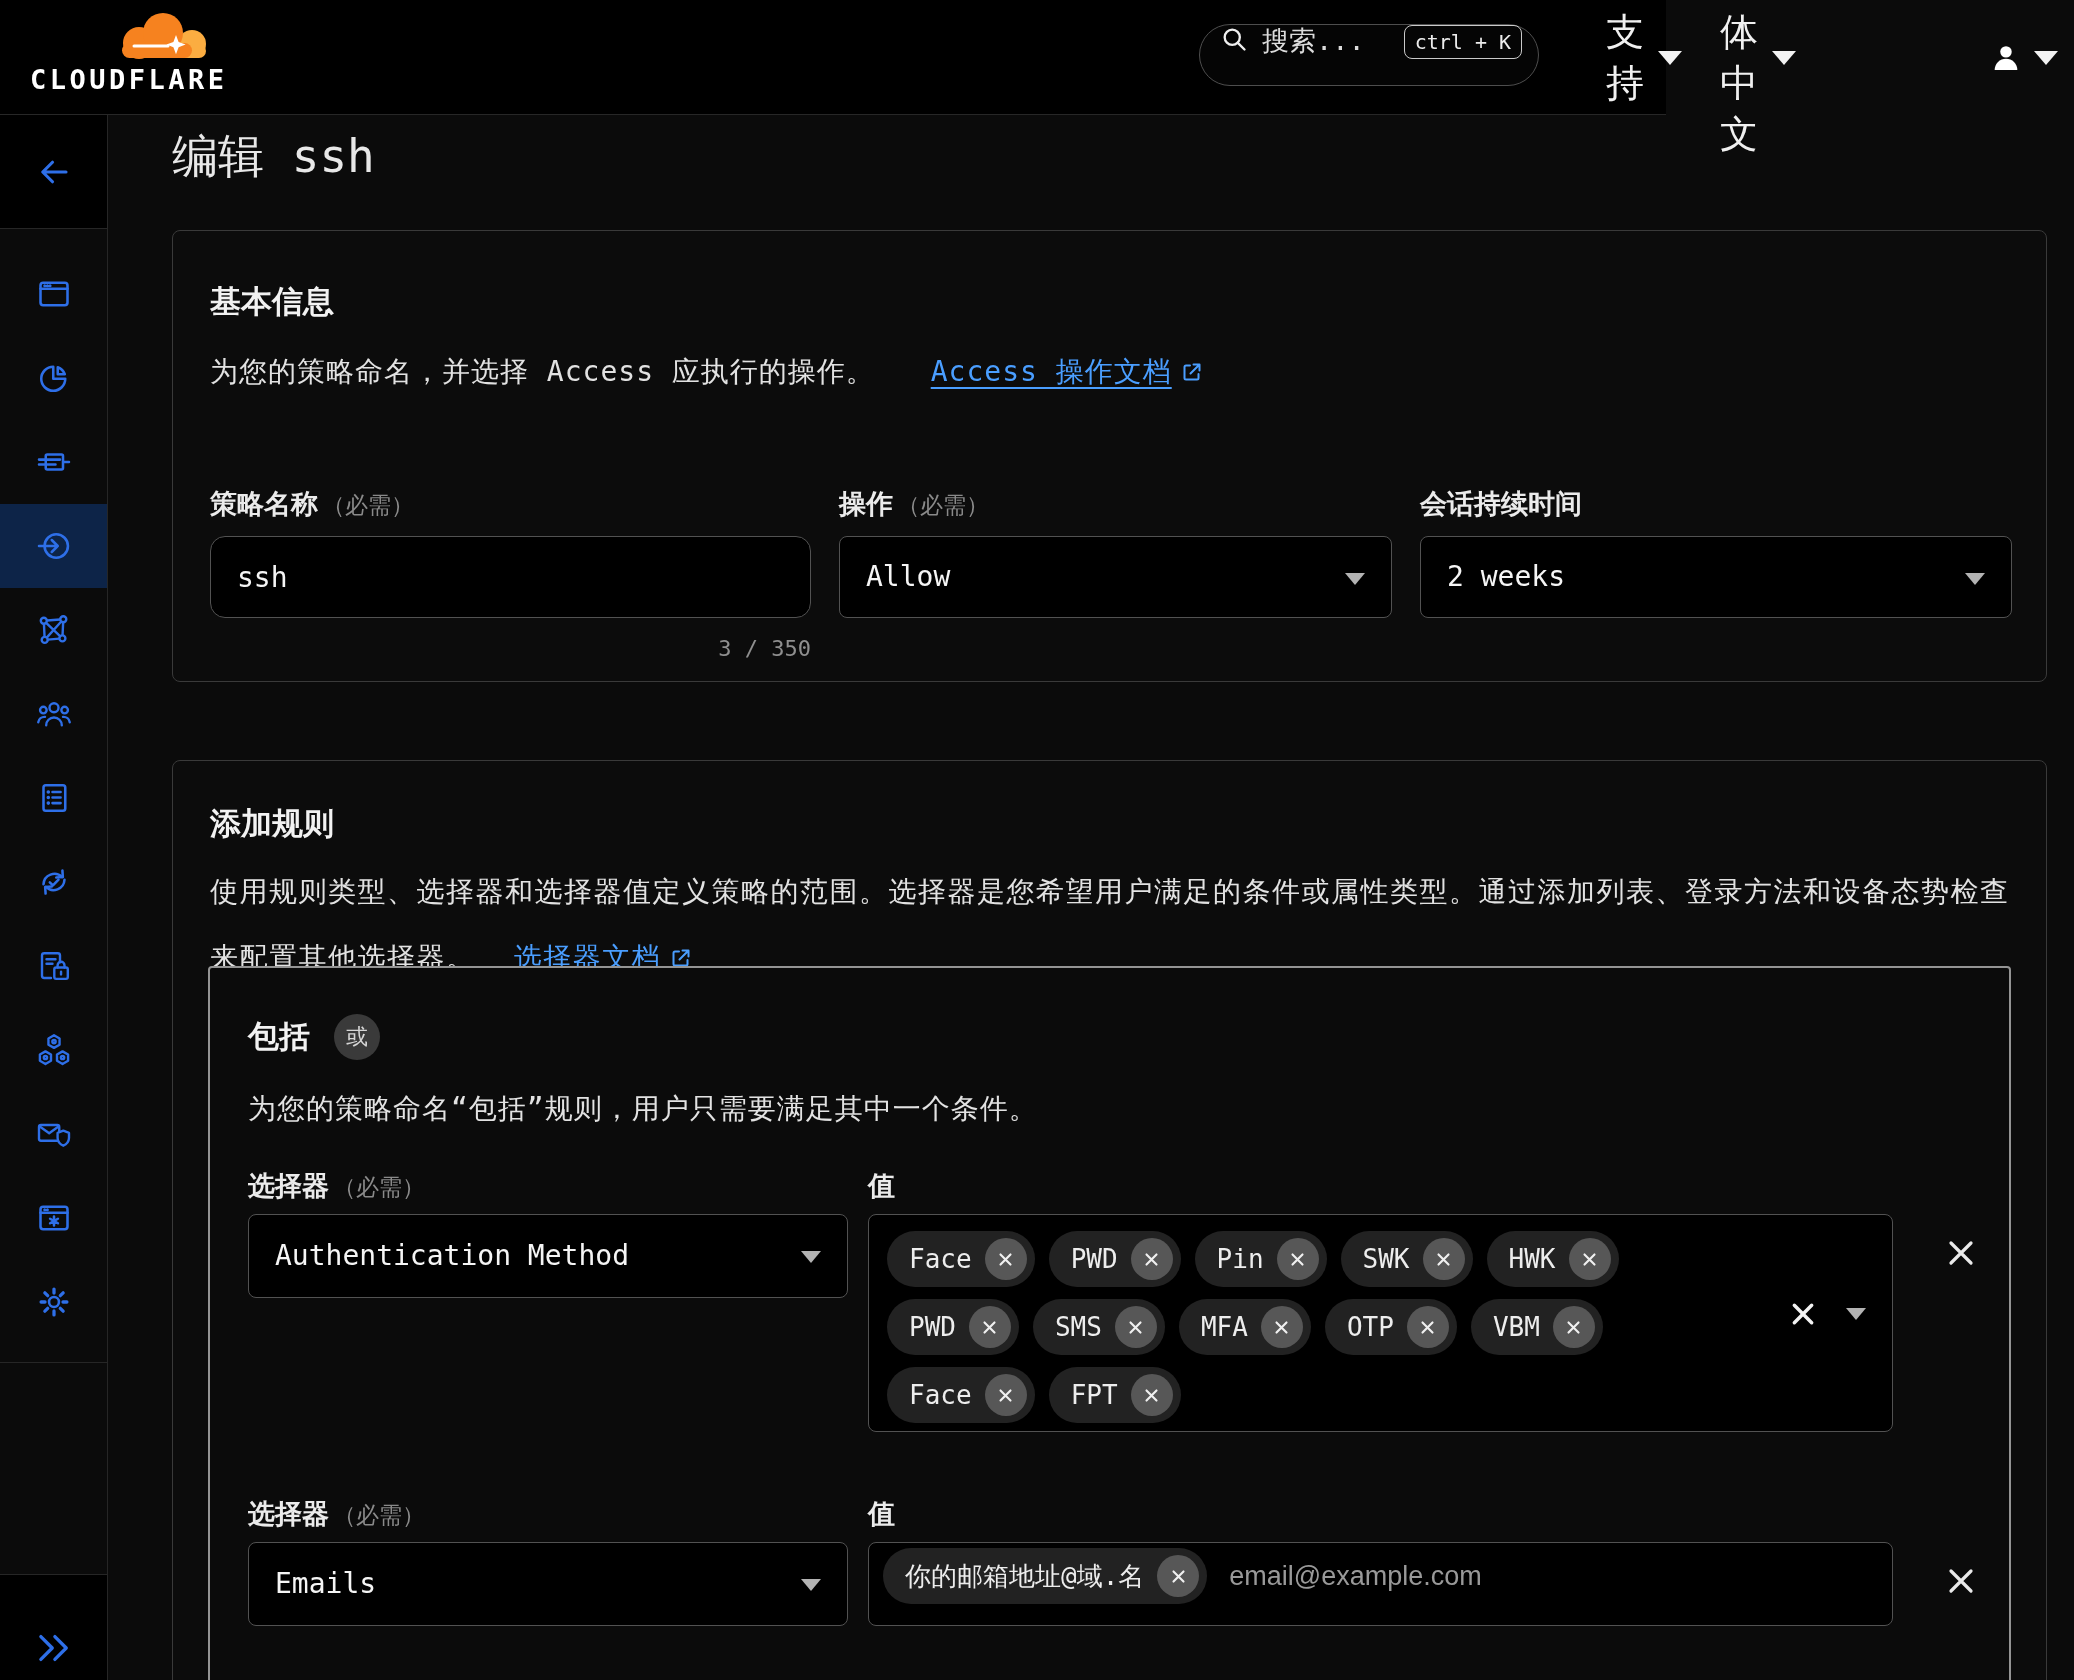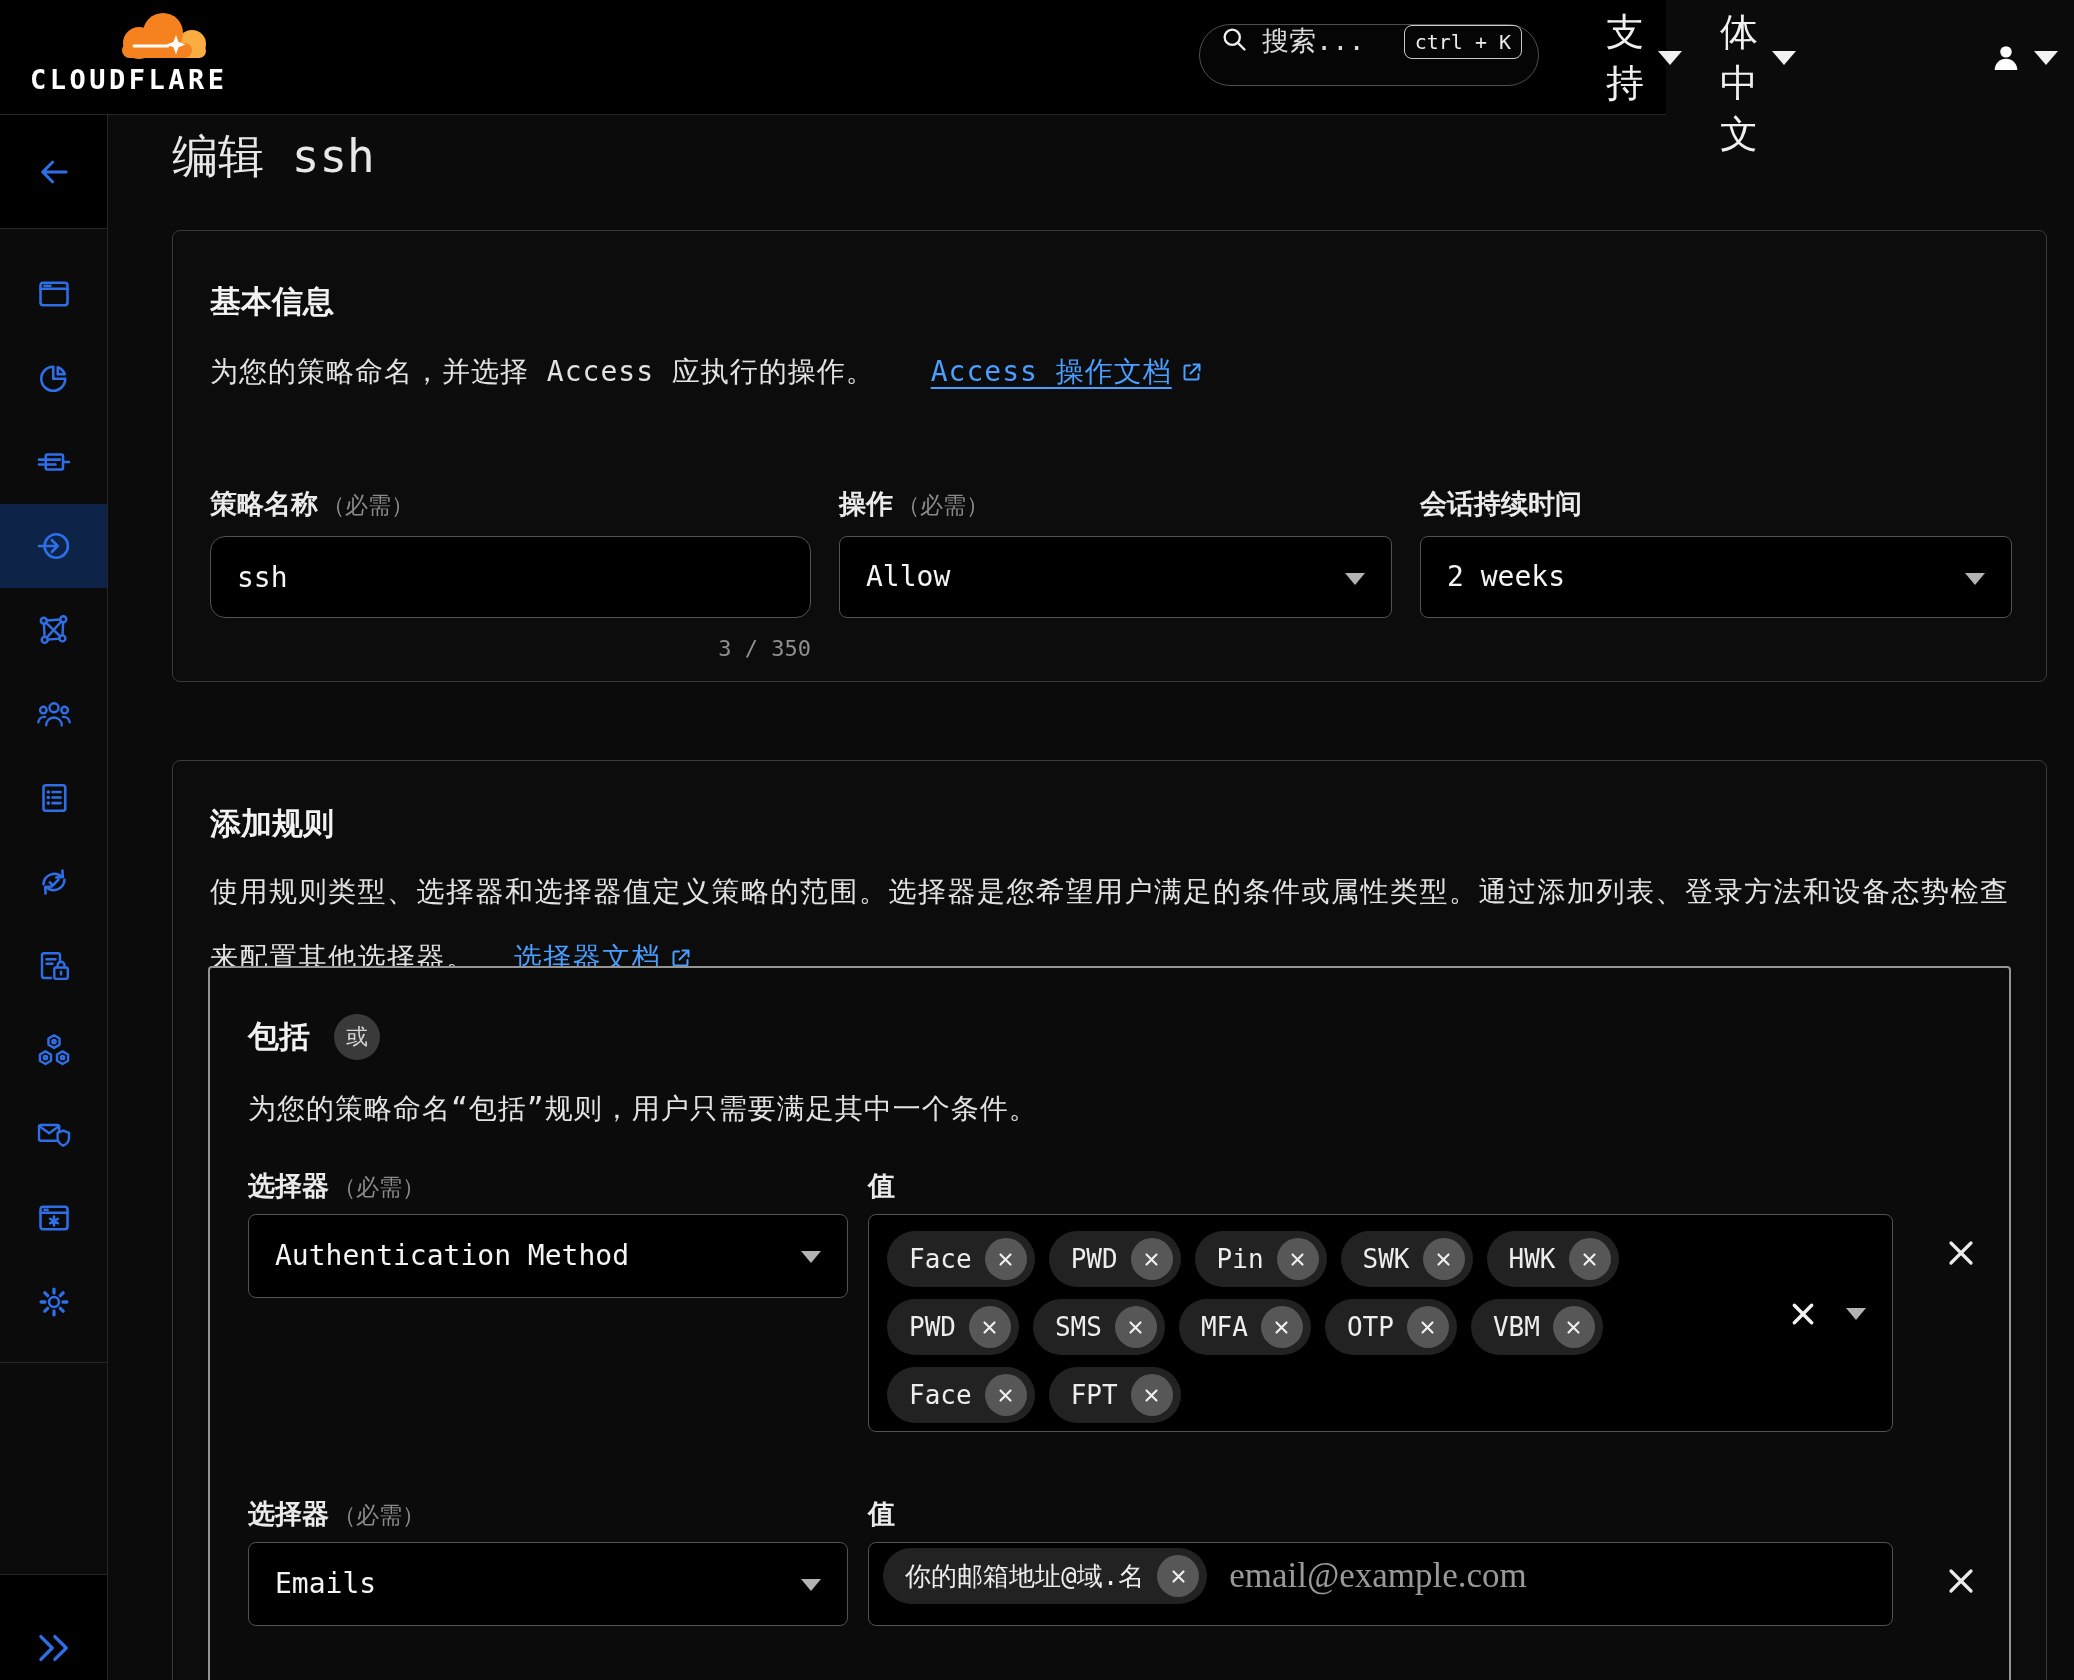--- a/index.html
+++ b/index.html
@@ -90,21 +90,21 @@
   .tag { display:inline-flex; align-items:center; height:56px; background:#222;
     border-radius:28px; padding:0 8px 0 22px; gap:13px; font-size:26px; color:#ededed; }
   .tag-x { width:42px; height:42px; border-radius:50%; background:#575757; border:0;
     display:flex; align-items:center; justify-content:center; cursor:pointer; }
   .msel-controls { position:absolute; right:26px; top:86px; display:flex; align-items:center; gap:30px; }
   .clear-x, .row-x { background:none; border:0; cursor:pointer; display:flex; align-items:center; justify-content:center; }
   .row-x-cell { display:flex; justify-content:center; align-items:flex-start; margin-top:34px; }
   .emailbox { margin-top:10px; height:84px; background:#000; border:1.5px solid #525252;
     border-radius:8px; display:flex; align-items:center; gap:22px; padding:0 16px 16px 14px; }
   .emailbox input { flex:1; min-width:0; background:transparent; border:0; outline:none;
-    color:#cfcfcf; font-size:35px; font-family:Liberation Serif, serif; }
+    color:#cfcfcf; font-size:27px; font-family:Liberation Sans, sans-serif; }
   .emailbox input::placeholder { color:#999; }
 </style>
 </head>
 <body>
 
 <div id="app">
 
   <div class="header">
     <div class="logo">
       <svg width="120" height="60" viewBox="0 0 104 60">

